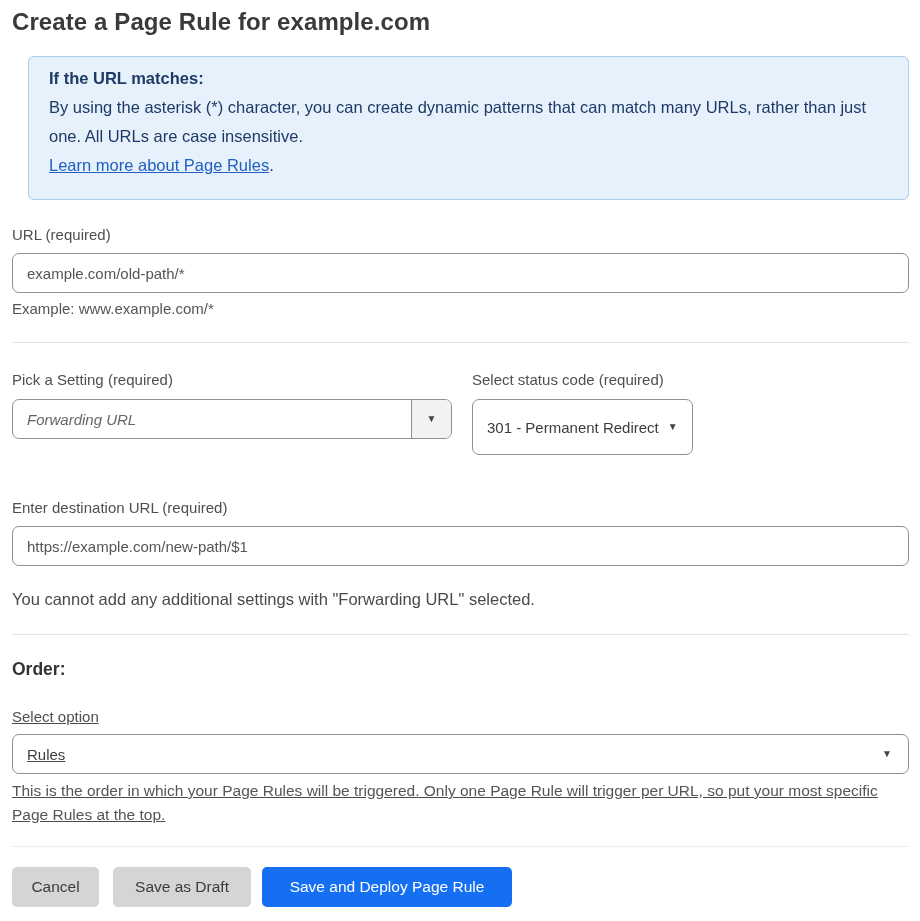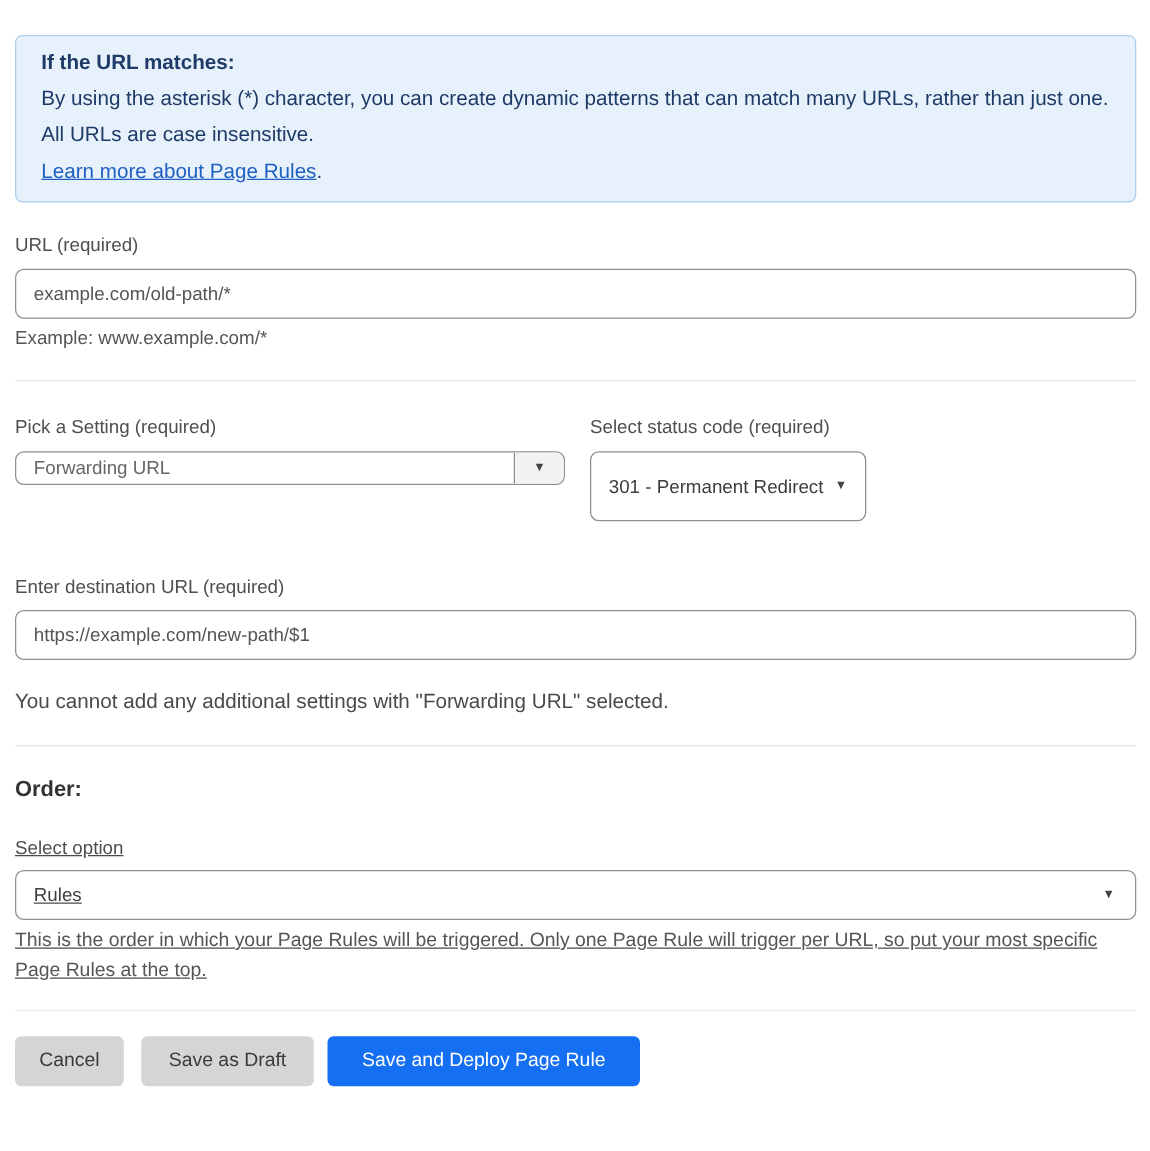--- a/index.html
+++ b/index.html
@@ -19,24 +19,25 @@
     color: #3a3a3a;
     letter-spacing: 0.1px;
   }
 
   
   .info-box {
     margin-top: 20px;
     background: var(--info_bg, #e7f1fb);
     border: 1px solid var(--info_border, #abcded);
     border-radius: 6px;
-    padding: 7px 20px 9px 20px;
+    padding: 7px 20px 19px 20px;
     color: var(--info_text, #1e3a66);
     font-size: 16.5px;
     line-height: 29px;
+    margin-left: 16px;
   }
   .info-box .info-heading {
     font-weight: 700;
     font-size: 16.5px;
     margin: 0;
   }
   .info-box p { margin: 0; }
   .info-box a {
     color: var(--link_blue, #2060c0);
     text-decoration: underline;
@@ -94,27 +95,28 @@
     display: flex;
     gap: 20px;
     align-items: flex-start;
   }
   .col-setting { width: 440px; }
   .col-status  { width: 240px; }
 
   
   .select-split {
     margin-top: 11px;
-    height: 27px;
+    height: 40px;
     display: flex;
     border: 1px solid #8f8f8f;
     border-radius: 7px;
     background: #ffffff;
     cursor: pointer;
     overflow: hidden;
+    font-style: italic;
   }
   .select-split .select-value {
     flex: 1;
     display: flex;
     align-items: center;
     padding: 0 14px;
     font-size: 15px;
     color: #666666;
   }
   .select-split .select-arrow-seg {
@@ -215,20 +217,21 @@
     padding: 0;
     background: var(--accent, #156ff2);
     color: #ffffff;
   }
 </style>
 </head>
 <body>
 
 <div class="container">
 
+  <h1 class="page-title">Create a Page Rule for example.com</h1>
 
   <div class="info-box">
     <p class="info-heading">If the URL matches:</p>
     <p>By using the asterisk (*) character, you can create dynamic patterns that can match many URLs, rather than just one. All URLs are case insensitive.</p>
     <p><a>Learn more about Page Rules</a><span>.</span></p>
   </div>
 
   <div class="url-group">
     <label class="field-label">URL (required)</label>
     <input class="text-input" type="text" value="example.com/old-path/*" style="">

